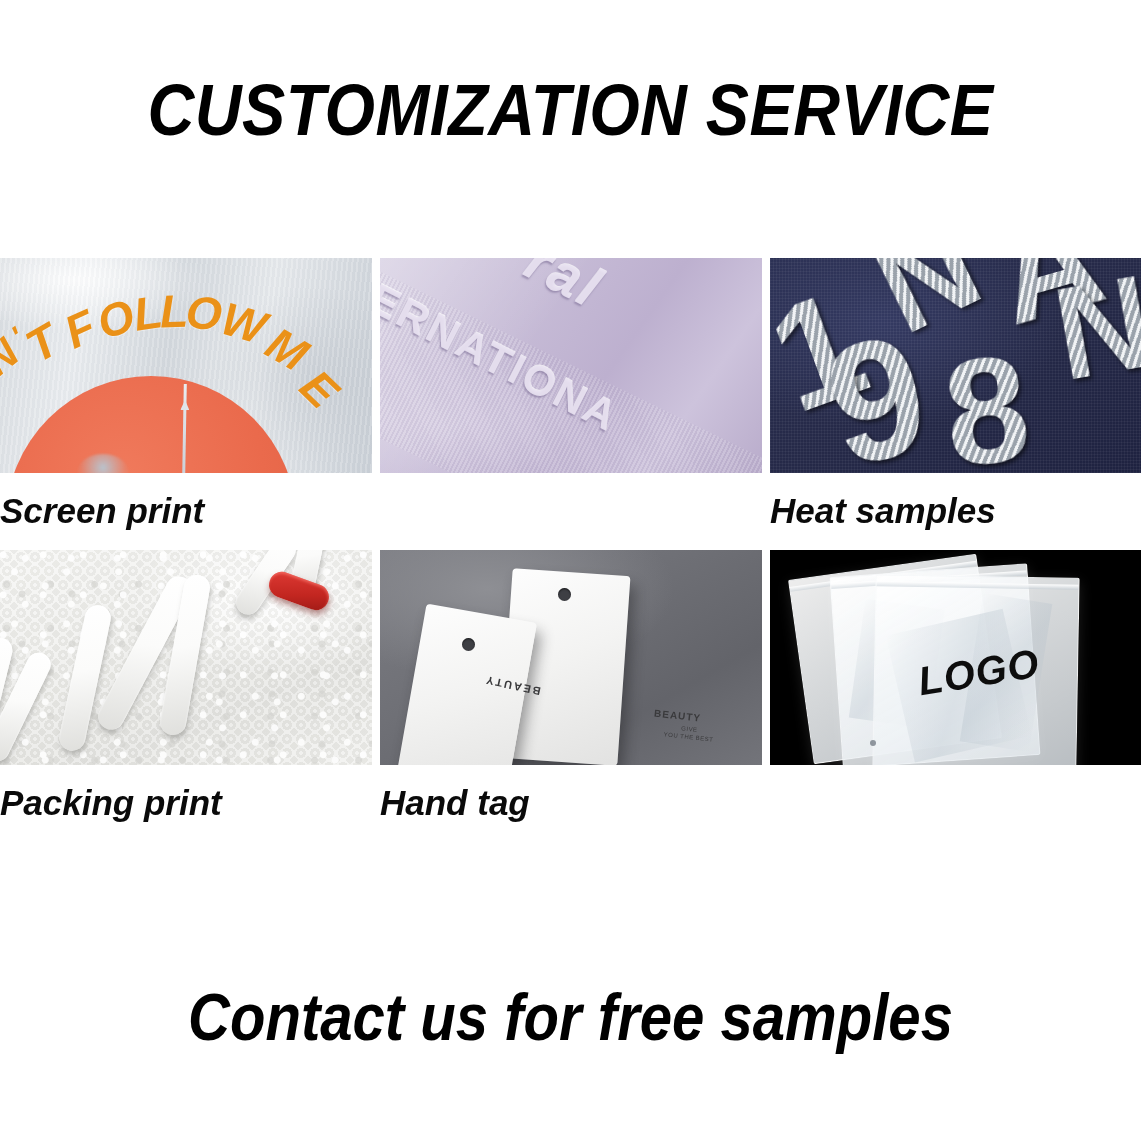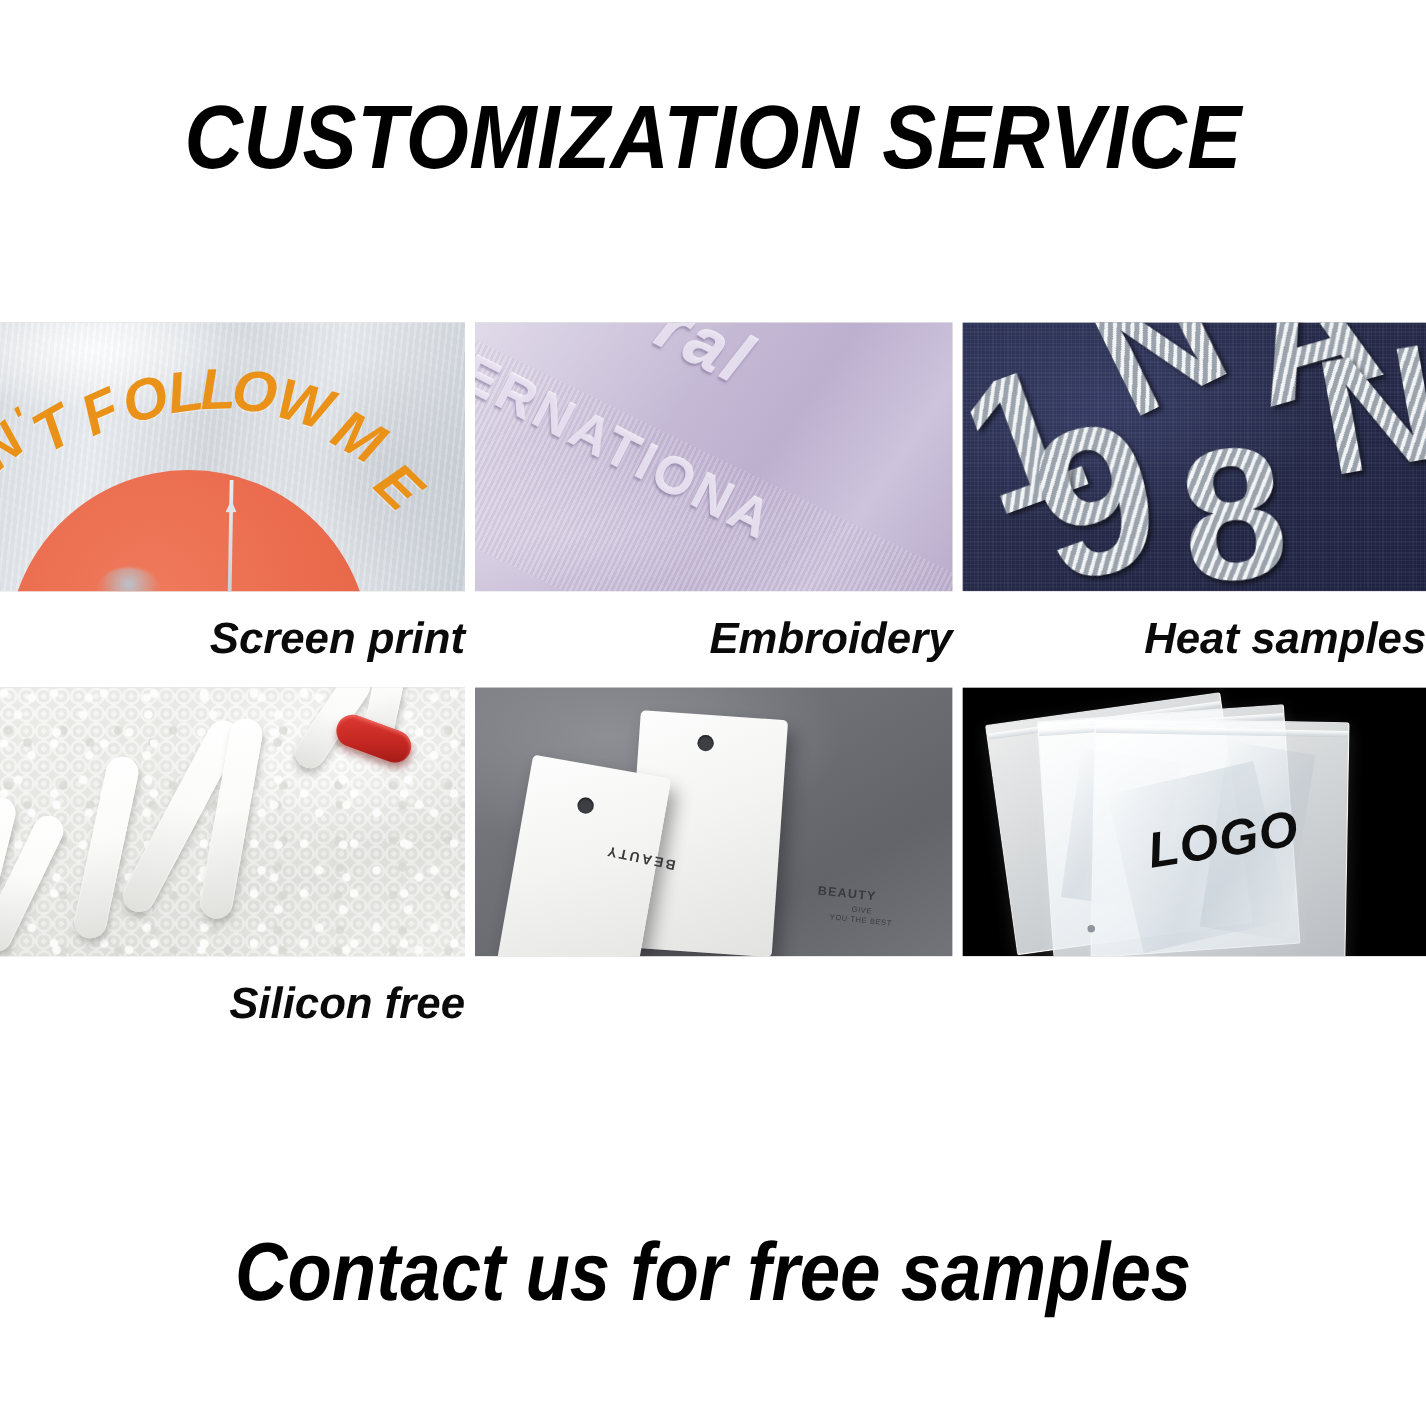--- a/index.html
+++ b/index.html
@@ -59,21 +59,21 @@
   .thumb {
     position: relative;
     width: 100%;
     height: 215px;
     overflow: hidden;
     background: #cccccc;
   }
   .cell.row2 .thumb { height: 215px; }
 
   .caption {
-    text-align: right;
+    text-align: left;
     font-family: "Liberation Sans", sans-serif;
     font-weight: bold;
     font-style: italic;
     font-size: 35px;
     color: #0a0a0a;
     line-height: 1.0;
     padding-top: 20px;
     padding-bottom: 22px;
     white-space: nowrap;
   }
@@ -334,21 +334,20 @@
 
     <div class="cell col2 row1">
       <div class="thumb">
         <div class="art-emb">
           <div class="sheen"></div>
           <div class="emb-band"></div>
           <div class="emb-text t1">ERNATIONA</div>
           <div class="emb-text t2">ral</div>
         </div>
       </div>
-      <div class="caption">Embroidery</div>
     </div>
 
     <div class="cell col3 row1">
       <div class="thumb">
         <div class="art-heat">
           <div class="weave"></div>
           <div class="ht-glyph" style="left:6px;   top:18px;  font-size:150px; transform:rotate(-20deg);">1</div>
           <div class="ht-glyph" style="left:60px;  top:58px;  font-size:168px; transform:rotate(-12deg);">9</div>
           <div class="ht-glyph" style="left:175px; top:78px;  font-size:150px; transform:rotate(-6deg);">8</div>
           <div class="ht-glyph" style="left:110px; top:-48px; font-size:130px; transform:rotate(-26deg);">N</div>
@@ -369,37 +368,38 @@
           <div class="sil-bar" style="left:172px; top:24px;  width:26px; height:162px; transform:rotate(10deg);"></div>
 
           <div class="sil-bar" style="left:-26px; top:86px;  width:26px; height:128px; transform:rotate(14deg);"></div>
           <div class="sil-bar" style="left:6px;   top:98px;  width:24px; height:118px; transform:rotate(26deg);"></div>
 
           <div class="sil-bar" style="left:254px; top:-18px; width:24px; height:88px;  transform:rotate(34deg);"></div>
           <div class="sil-bar" style="left:296px; top:-30px; width:24px; height:80px;  transform:rotate(12deg);"></div>
           <div class="sil-bar red" style="left:268px; top:28px; width:62px; height:26px; transform:rotate(20deg);"></div>
         </div>
       </div>
-      <div class="caption">Silicon free</div>
+      <div class="caption">Packing print</div>
     </div>
 
     <div class="cell col2 row2">
       <div class="thumb">
         <div class="art-tag">
 
           <div class="tag-card" style="left:126px; top:22px; width:118px; height:190px; transform:rotate(4deg);"></div>
           <div class="tag-hole" style="left:178px; top:38px;"></div>
           <div class="tag-txt" style="left:274px; top:160px; font-size:10px; font-weight:bold; letter-spacing:1px; transform:rotate(6deg);">BEAUTY</div>
           <div class="tag-txt" style="left:284px; top:176px; font-size:6px; letter-spacing:.5px; text-align:center; transform:rotate(6deg);">GIVE<br>YOU THE BEST</div>
 
           <div class="tag-card" style="left:30px; top:62px; width:112px; height:182px; transform:rotate(10deg); z-index:3;"></div>
           <div class="tag-hole" style="left:82px; top:88px; z-index:4;"></div>
           <div class="tag-txt" style="left:104px; top:128px; font-size:11px; font-weight:bold; letter-spacing:2px; z-index:5; transform:rotate(-168deg);">BEAUTY</div>
         </div>
       </div>
+      <div class="caption">Hand tag</div>
     </div>
 
     <div class="cell col3 row2">
       <div class="thumb">
         <div class="art-bag">
           <div class="bag" style="left:30px; top:16px; width:188px; height:184px; transform:rotate(-8deg);">
             <div class="zip"></div>
           </div>
           <div class="bag" style="left:66px; top:20px; width:196px; height:190px; transform:rotate(-4deg);">
             <div class="zip"></div>

